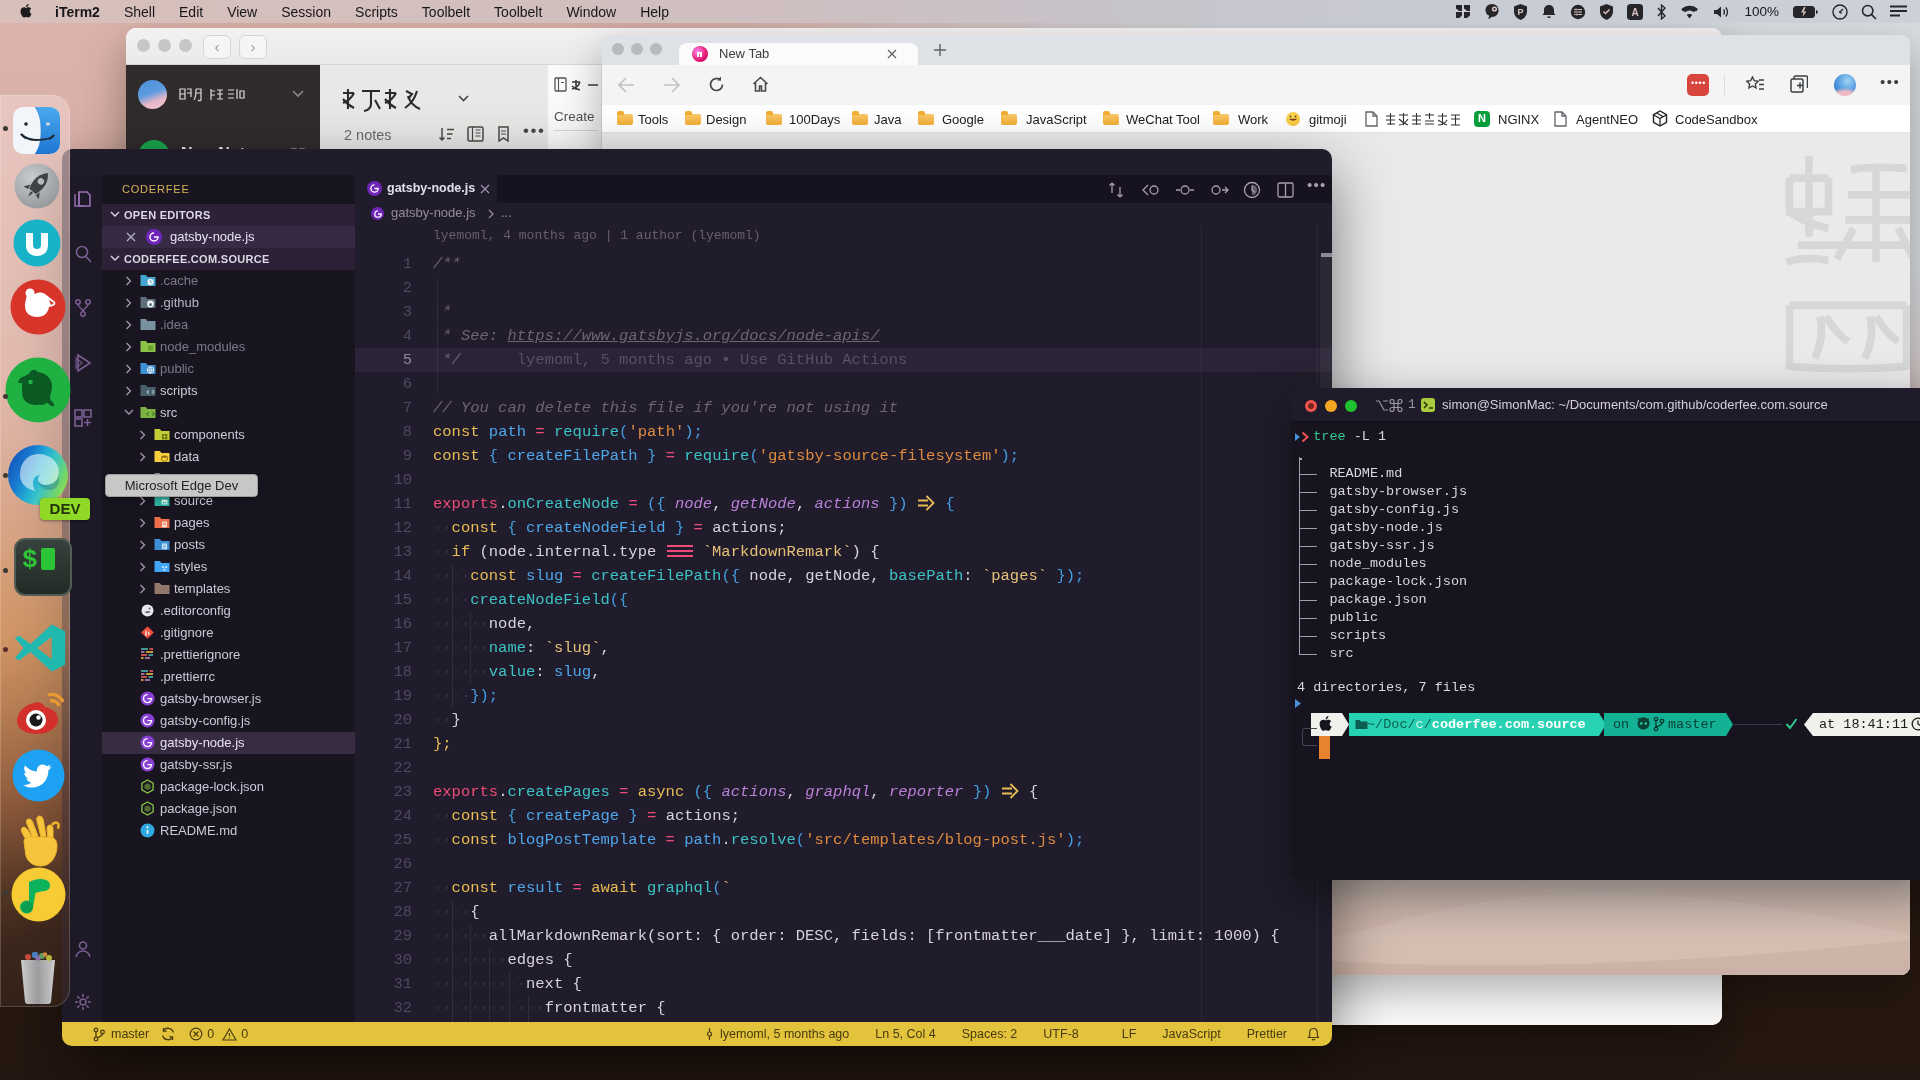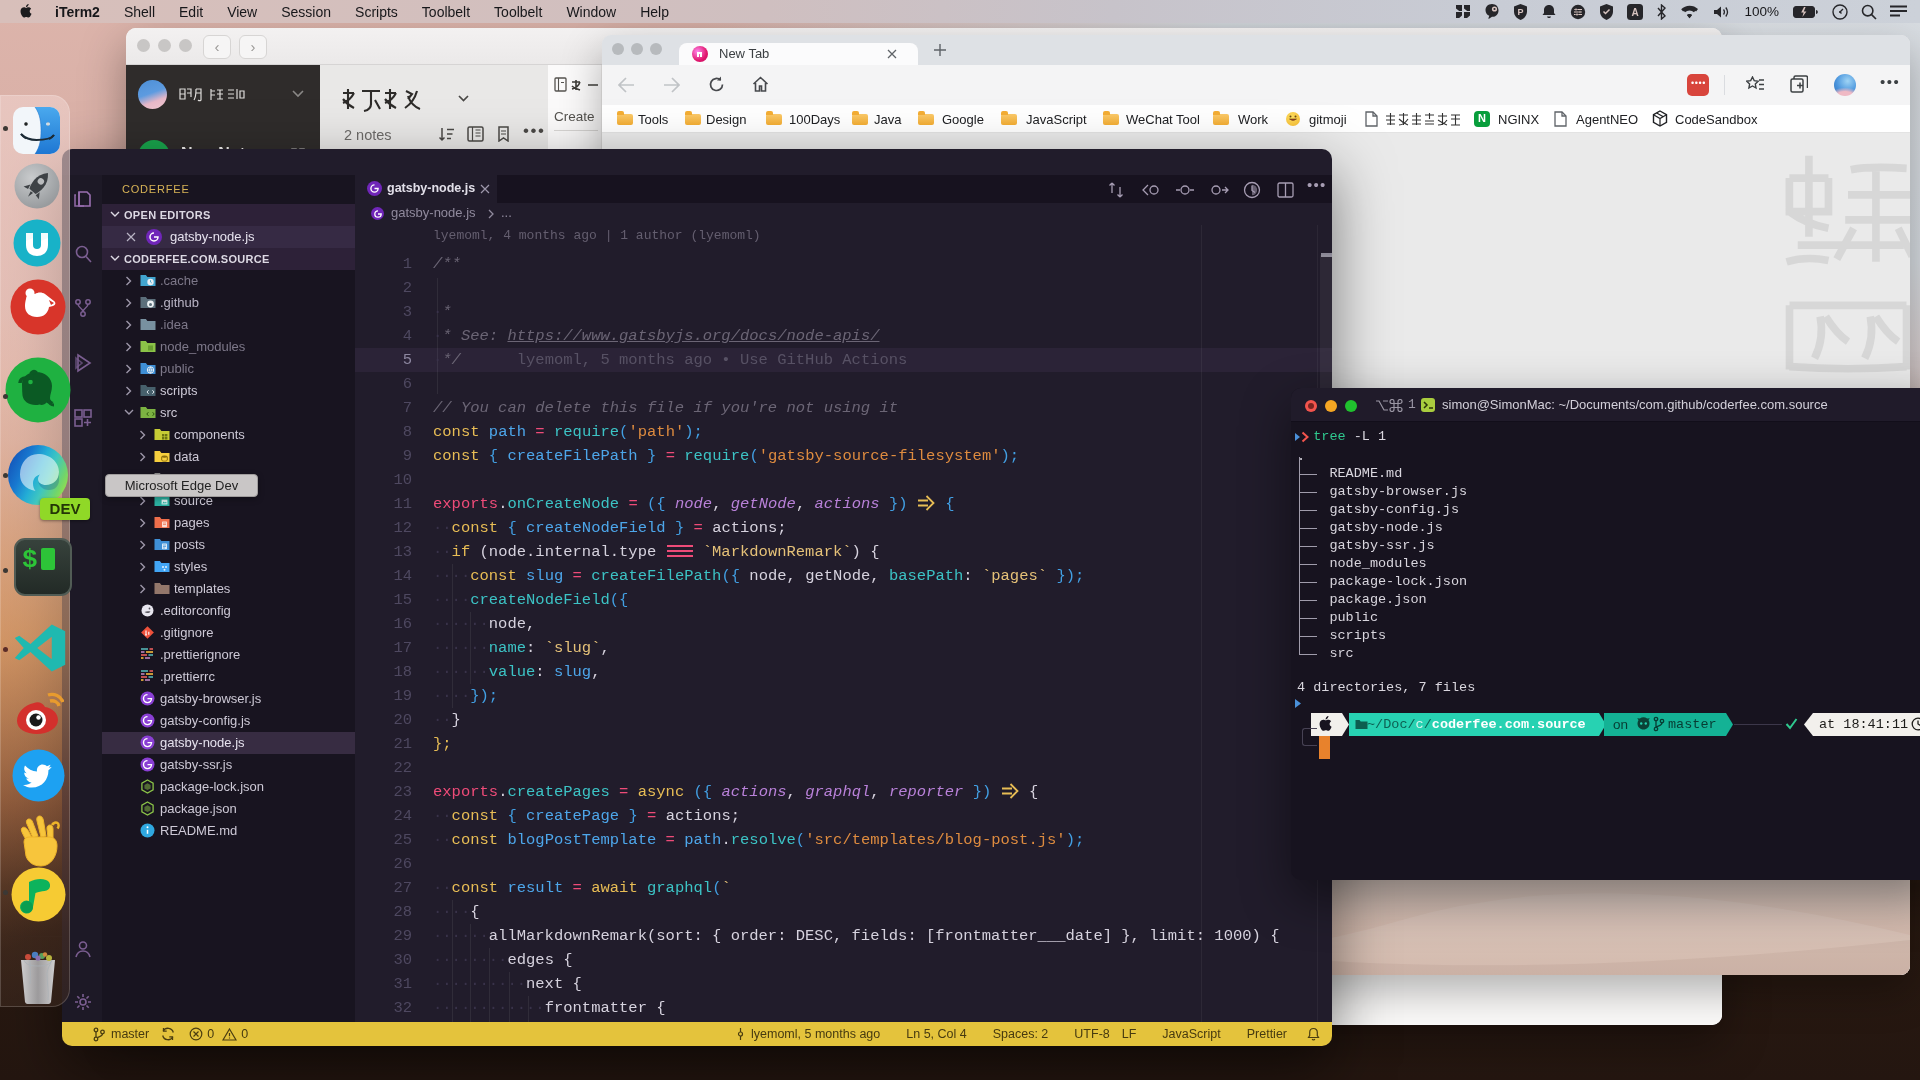--- a/index.html
+++ b/index.html
@@ -784,21 +784,21 @@
   <svg width="11" height="14" viewBox="0 0 11 14">
         <g stroke="#4a3d10" stroke-width="1.2" fill="none">
           <circle cx="5.5" cy="7" r="2"></circle>
           <path d="M5.5 1v4M5.5 9v4"></path>
         </g>
       </svg>
   <span style="margin-left:5px">lyemoml, 5 months ago</span>
   <span style="margin-left:26px">Ln 5, Col 4</span>
   <span style="margin-left:26px">Spaces: 2</span>
   <span style="margin-left:26px">UTF-8</span>
-  <span style="margin-left:12px">LF</span>
+  <span style="margin-left:43px">LF</span>
   <span style="margin-left:26px">JavaScript</span>
   <span style="margin-left:26px">Prettier</span>
   <svg style="margin-left:20px;margin-right:12px" width="13" height="14" viewBox="0 0 13 14">
         <path d="M6.5 1.5c-2.3 0-3.8 1.6-3.8 4v3L1.5 10.5h10L10.3 8.5v-3c0-2.4-1.5-4-3.8-4zM5.2 12a1.4 1.4 0 0 0 2.6 0" stroke="#4a3d10" stroke-width="1.2" fill="none"></path>
       </svg>
  </div>
 </div>
 <div id="term" class="win">
  <div id="term-title">
   <span class="abs" style="left:14px;top:12px;width:12px;height:12px;border-radius:50%;background:#f3544d"></span>
@@ -872,21 +872,21 @@
         <path d="M.5 1h4l1.2 1.5h6.8V10H.5z" fill="#0d5e50"></path>
       </svg>
   <span class="abs" style="left:76px;top:294px;font-family:'Liberation Mono',monospace;color:#0d5f52">~/Doc/</span>
   <span class="abs" style="left:124.6px;top:294px;font-family:'Liberation Mono',monospace;color:#d8f5ee">c</span>
   <span class="abs" style="left:132.7px;top:294px;font-family:'Liberation Mono',monospace;color:#0d5f52">/</span>
   <span class="abs" style="left:140.8px;top:294px;font-family:'Liberation Mono',monospace;font-weight:bold;color:#fff">coderfee.com.source</span>
   <div class="abs" style="left:313px;top:291px;width:122px;height:23px;background:#14b295"></div>
   <svg class="abs" style="left:435px;top:291px" width="7" height="23" viewBox="0 0 7 23">
         <path d="M0 0l7 11.5L0 23z" fill="#14b295"></path>
       </svg>
-  <span class="abs" style="left:322px;top:294px;font-family:Liberation Sans, sans-serif;color:#073c33">on</span>
+  <span class="abs" style="left:322px;top:294px;font-family:Liberation Mono, monospace;color:#073c33">on</span>
   <svg class="abs" style="left:345px;top:295px" width="15" height="14" viewBox="0 0 15 14">
         <path d="M2.5 3L1.2 1.2l2.6.3a6.5 6.5 0 0 1 7.4 0l2.6-.3L12.5 3a6 6 0 0 1 1 3.5c0 3.6-2.7 6-6 6s-6-2.4-6-6c0-1.3.35-2.5 1-3.5z" fill="#0b4237"></path>
         <circle cx="5.2" cy="6.5" r="1.2" fill="#27d2b2"></circle>
         <circle cx="9.8" cy="6.5" r="1.2" fill="#27d2b2"></circle>
       </svg>
   <svg class="abs" style="left:362px;top:294px" width="12" height="16" viewBox="0 0 12 16">
         <g stroke="#073c33" stroke-width="1.3" fill="none">
           <circle cx="3" cy="3" r="1.7"></circle>
           <circle cx="3" cy="13" r="1.7"></circle>
           <circle cx="9" cy="5" r="1.7"></circle>

